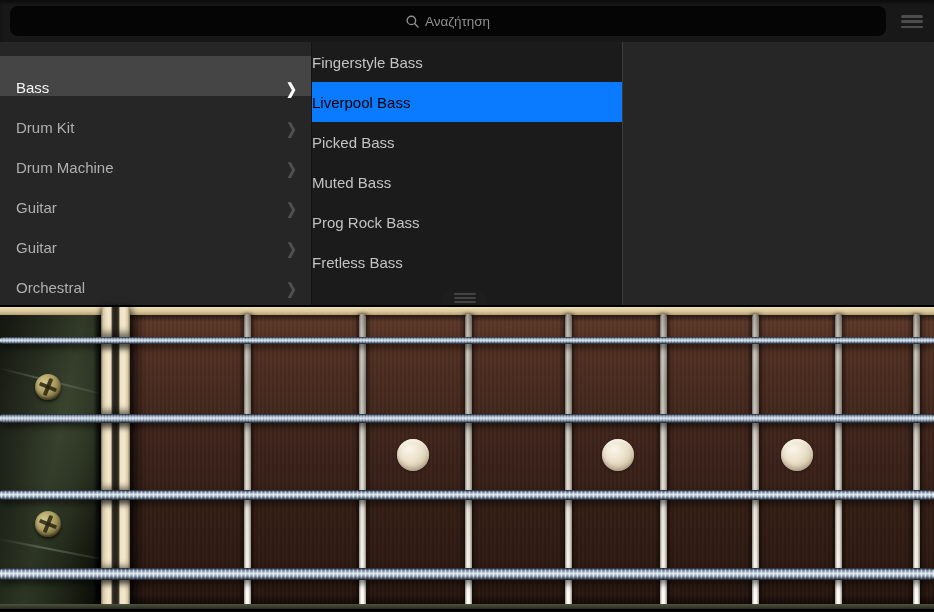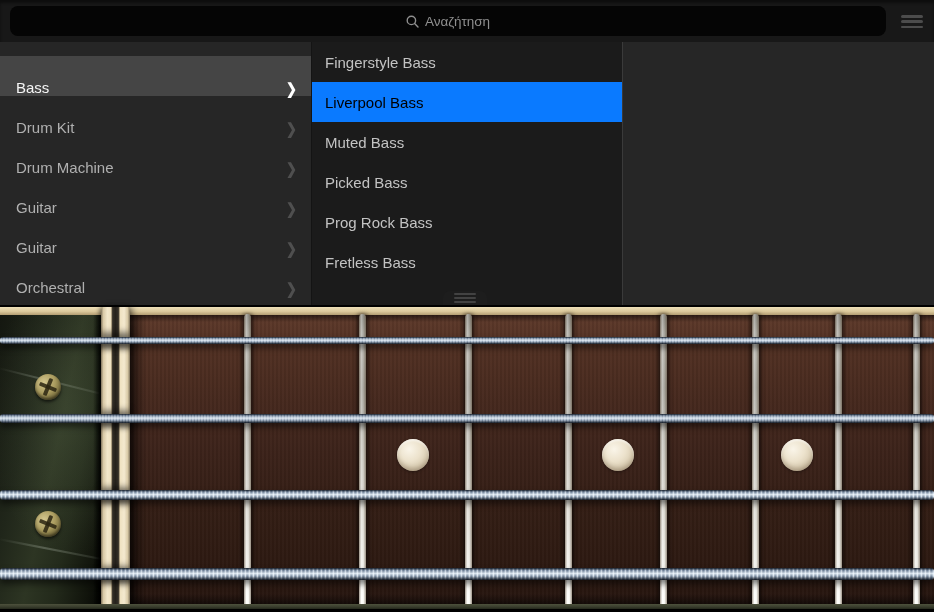--- a/index.html
+++ b/index.html
@@ -33,21 +33,21 @@
   #col-detail{left:622px;width:312px;background:#262626;border-left:1px solid #3a3a3a;}
   .cat-row{
     height:40px;display:flex;align-items:flex-end;
     padding:0 14px 0 16px;color:#b0b0b0;font-size:15px;cursor:pointer;
   }
   .cat-row .chev{margin-left:auto;color:#4f4f4f;font-size:13px;font-weight:bold;transform:scaleY(1.15);}
   .cat-row.active{background:#454545;color:#f5f5f5;}
   .cat-row.active .chev{color:#fff;}
   .snd-row{
     height:40px;display:flex;align-items:center;
-    padding-left:13px;color:#c3c3c3;font-size:15px;cursor:pointer;
+    padding-left:0;color:#c3c3c3;font-size:15px;cursor:pointer;
   }
   .snd-row.selected{background:#0a7aff;color:#000000;}
   .grabber{
     position:absolute;left:443px;top:249px;width:44px;height:14px;
     background:#1d1d1d;border-radius:7px 7px 0 0;
     display:flex;flex-direction:column;align-items:center;justify-content:center;gap:2px;cursor:grab;
   }
   .grabber i{display:block;width:22px;height:2px;background:#424242;border-radius:1px;}
   
   #fretboard{position:absolute;top:305px;left:0;width:934px;height:307px;background:#000;}
@@ -169,24 +169,24 @@
   </div>
 
   <div class="col" id="col-snd">
     <div class="snd-row">
       <span>Fingerstyle Bass</span>
     </div>
     <div class="snd-row selected">
       <span>Liverpool Bass</span>
     </div>
     <div class="snd-row">
+      <span>Picked Bass</span>
+    </div>
+    <div class="snd-row">
       <span>Muted Bass</span>
-    </div>
-    <div class="snd-row">
-      <span>Picked Bass</span>
     </div>
     <div class="snd-row">
       <span>Prog Rock Bass</span>
     </div>
     <div class="snd-row">
       <span>Fretless Bass</span>
     </div>
   </div>
 
   <div class="col" id="col-detail"></div>

